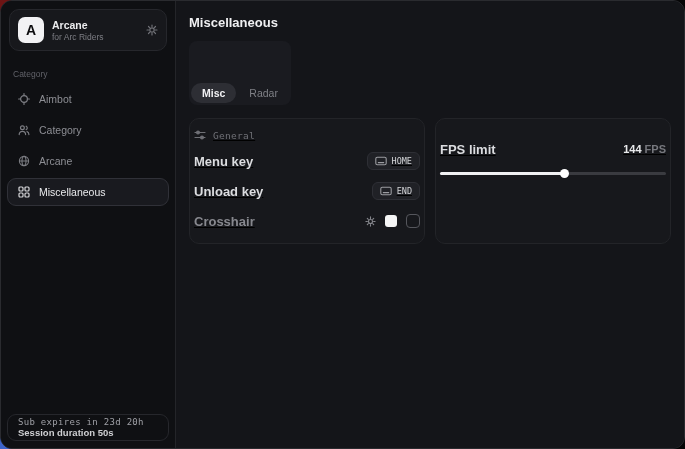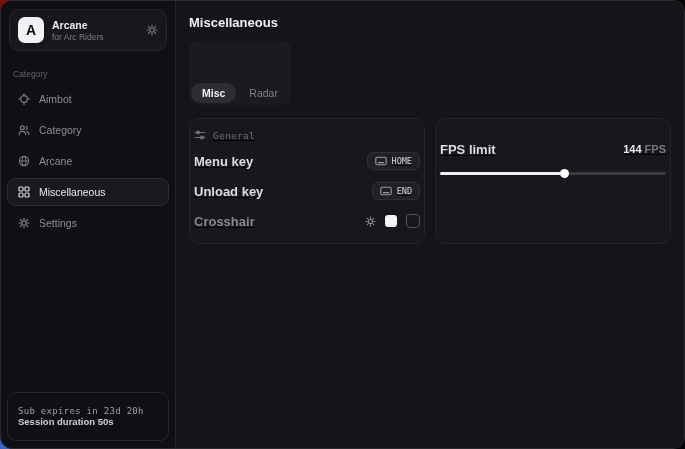--- a/index.html
+++ b/index.html
@@ -58,21 +58,21 @@
   }
   .nav-item .icn { display:flex; color:#7b7c82; }
   .nav-item.active {
     background:#191a1f;
     border-color:#303138;
     color:#e9eaec;
   }
   .nav-item.active .icn { color:#d7d8db; }
 
   .sidebar-footer {
-    margin:auto 6px 7px; padding:13px 10px;
+    margin:auto 6px 7px; padding:2px 10px;
     border:1px solid #26272c; border-radius:9px;
   }
   .sub-expires {
     font-family:"DejaVu Sans Mono", monospace;
     font-size:9px; color:#9fa0a6; letter-spacing:0.3px; white-space:nowrap;
   }
   .session-duration {
     font-size:9.5px; font-weight:bold; color:#cfd0d3;
   }
 
@@ -208,29 +208,20 @@
           <svg width="12" height="12" viewBox="0 0 12 12" fill="none" stroke="currentColor" stroke-width="1.2" stroke-linejoin="round">
             <rect x="1" y="1" width="4" height="4" rx="1"></rect>
             <rect x="7" y="1" width="4" height="4" rx="1"></rect>
             <rect x="1" y="7" width="4" height="4" rx="1"></rect>
             <rect x="7" y="7" width="4" height="4" rx="1"></rect>
           </svg>
         </span>
         <span>Miscellaneous</span>
       </div>
 
-      <div class="nav-item">
-        <span class="icn">
-          <svg width="12" height="12" viewBox="0 0 12 12" fill="none" stroke="currentColor" stroke-width="1.2" stroke-linecap="round">
-            <circle cx="6" cy="6" r="2.2"></circle>
-            <path d="M6 1v1.6M6 9.4V11M1 6h1.6M9.4 6H11M2.5 2.5l1.1 1.1M8.4 8.4l1.1 1.1M9.5 2.5L8.4 3.6M3.6 8.4L2.5 9.5"></path>
-          </svg>
-        </span>
-        <span>Settings</span>
-      </div>
     </div>
 
     <div class="sidebar-footer">
       <div class="sub-expires">Sub expires in 23d 20h</div>
       <div class="session-duration">Session duration 50s</div>
     </div>
   </div>
 
   <div class="content">
 

